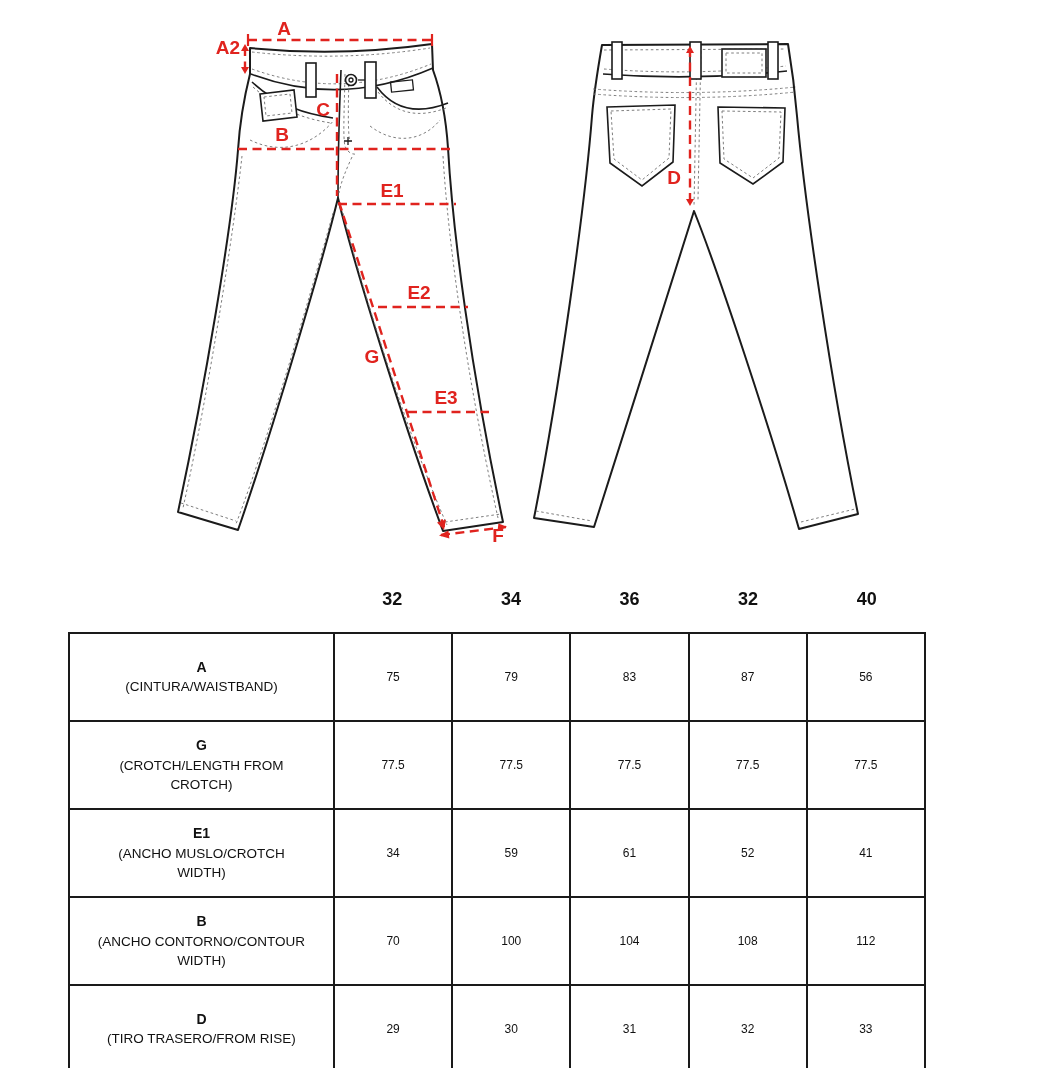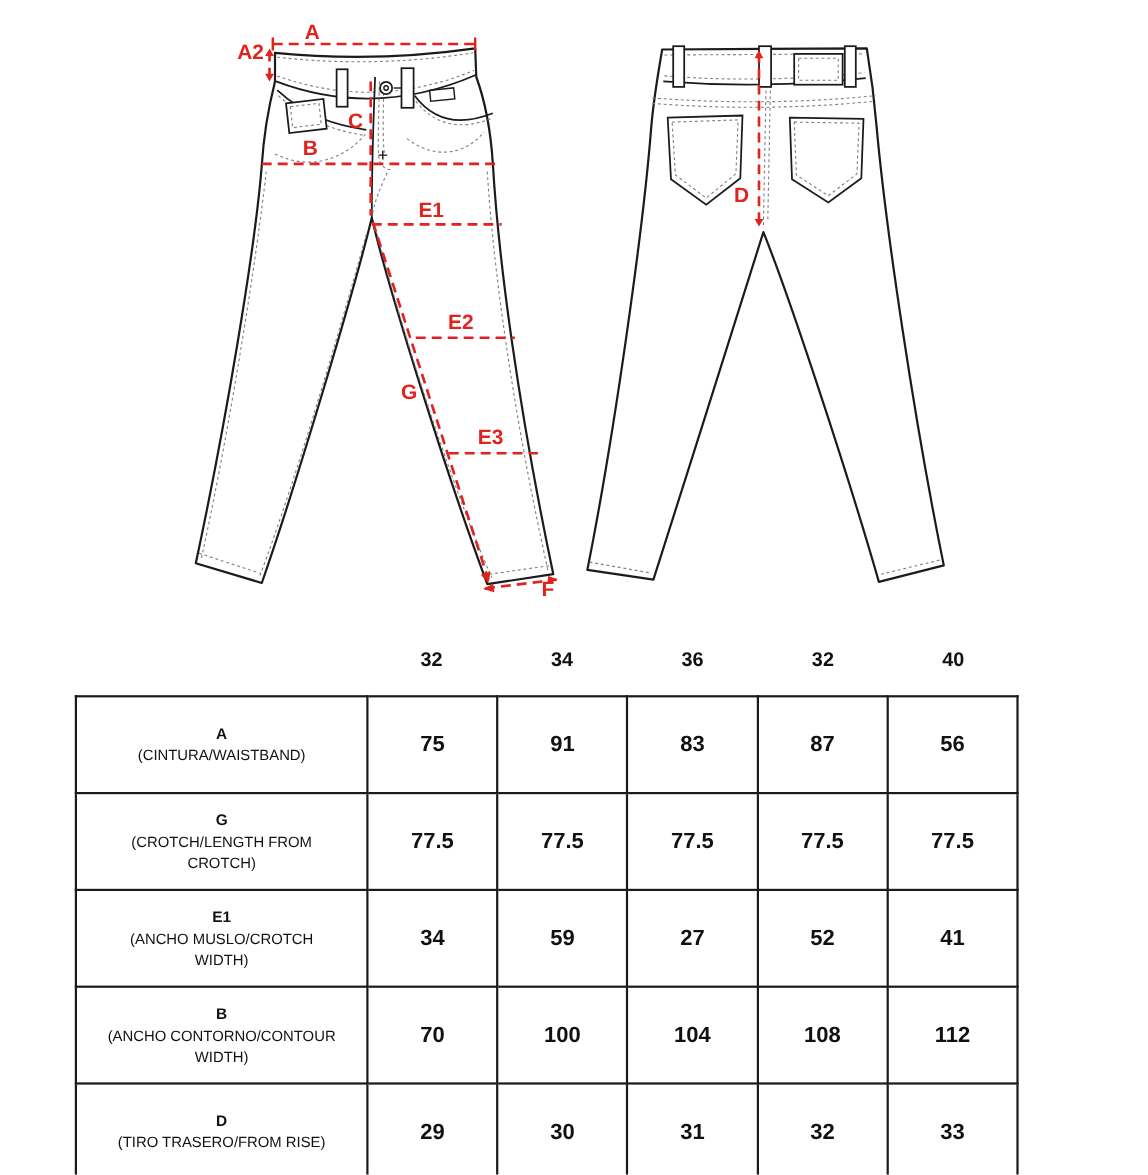--- a/index.html
+++ b/index.html
@@ -23,21 +23,21 @@
 
   
   .sizes-row{position:absolute;left:333px;top:584px;width:593px;height:30px;display:flex;}
   .size-h{flex:1;text-align:center;font-size:18px;font-weight:bold;line-height:30px;}
 
   
   table.size-table{position:absolute;left:68px;top:632px;width:858px;border-collapse:collapse;table-layout:fixed;background:#fff;}
   table.size-table td{border:2px solid #1a1a1a;height:82px;text-align:center;vertical-align:middle;padding:2px;}
   .code{font-size:14px;font-weight:bold;line-height:1.45;}
   .desc{font-size:13.5px;font-weight:normal;line-height:1.45;max-width:212px;margin:0 auto;}
-  .val{font-size:20px;font-weight:bold;}
+  .val{font-size:12px;font-weight:normal;}
 </style>
 </head>
 <body>
 
 <div class="stage">
 
   <svg width="1044" height="560" viewBox="0 0 1044 560">
 
     <g>
       <path class="outline" d="M250,48 Q341,57 432,44 L433,70 C441,92 446,118 448,148 C453,235 471,370 503,522 L443,531 C404,426 352,258 338,198 C323,260 272,432 238,530 L178,512 C205,386 232,226 238,150 C240,118 245,94 250,74 Z"></path>
@@ -165,21 +165,21 @@
         <col>
         <col>
     </colgroup>
     <tbody>
       <tr>
         <td>
           <div class="code">A</div>
           <div class="desc">(CINTURA/WAISTBAND)</div>
         </td>
         <td class="val">75</td>
-        <td class="val">91</td>
+        <td class="val">79</td>
         <td class="val">83</td>
         <td class="val">87</td>
         <td class="val">56</td>
       </tr>
       <tr>
         <td>
           <div class="code">G</div>
           <div class="desc">(CROTCH/LENGTH FROM CROTCH)</div>
         </td>
         <td class="val">77.5</td>
@@ -188,21 +188,21 @@
         <td class="val">77.5</td>
         <td class="val">77.5</td>
       </tr>
       <tr>
         <td>
           <div class="code">E1</div>
           <div class="desc">(ANCHO MUSLO/CROTCH WIDTH)</div>
         </td>
         <td class="val">34</td>
         <td class="val">59</td>
-        <td class="val">27</td>
+        <td class="val">61</td>
         <td class="val">52</td>
         <td class="val">41</td>
       </tr>
       <tr>
         <td>
           <div class="code">B</div>
           <div class="desc">(ANCHO CONTORNO/CONTOUR WIDTH)</div>
         </td>
         <td class="val">70</td>
         <td class="val">100</td>

